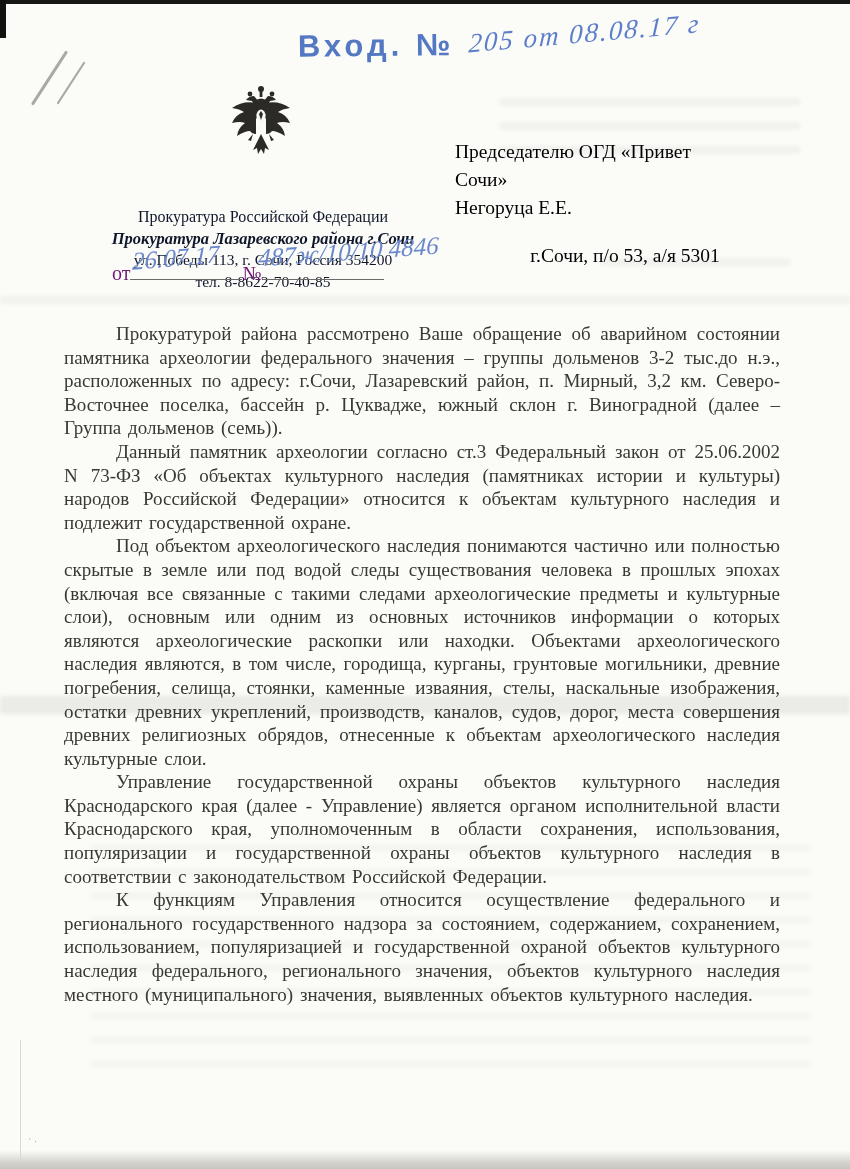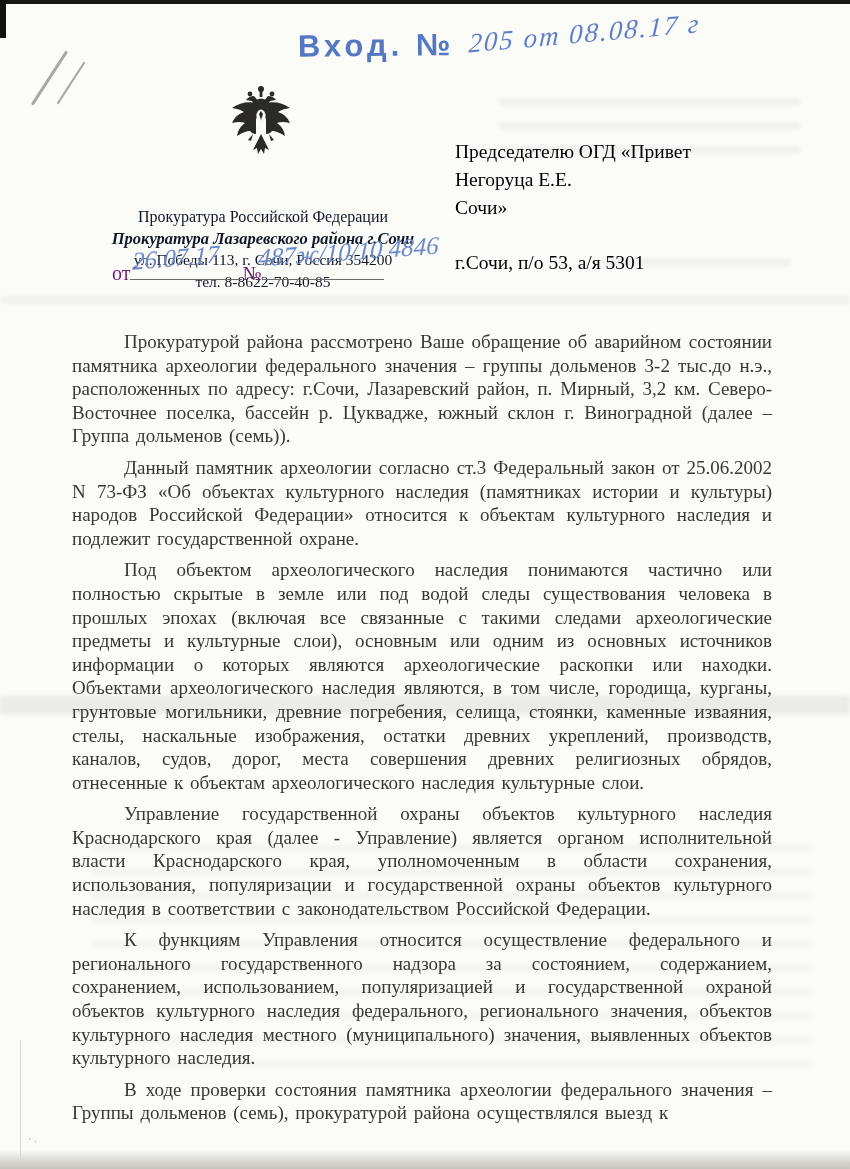--- a/index.html
+++ b/index.html
@@ -69,29 +69,29 @@
   .blank-num{width:122px;}
   .hw{position:absolute;font-style:italic;color:#6b88cc;white-space:nowrap;}
   .hw-date{left:132px;top:244px;font-size:25px;transform:rotate(-5deg) skewX(-6deg);}
   .hw-num{left:258px;top:238px;font-size:25px;transform:rotate(-4deg) skewX(-6deg);}
 
   
   .addressee{
     position:absolute;left:455px;top:138px;width:340px;
     font-size:19.5px;line-height:28px;color:#000000;
   }
-  .addressee .addr{margin-top:27px;}
+  .addressee .addr{margin-top:20px;text-align:center;}
 
   
   .body-text{
     position:absolute;left:64px;top:322px;width:716px;
     font-size:19px;line-height:23.6px;text-align:justify;
     word-spacing:2px;color:#38363300;color:#3a3834;
   }
-  .body-text p{margin:8px;text-indent:52px;}
+  .body-text p{margin:0;text-indent:52px;}
 
   .bottom-mark{position:absolute;left:28px;top:1132px;font-size:11px;color:#b0b0ac;
     letter-spacing:2px;transform:rotate(-8deg);}
 </style>
 </head>
 <body>
 
 <div class="page">
 
   <div class="edge-top"></div>
@@ -145,29 +145,28 @@
   </div>
 
   <div class="ref-line">
     <span>от</span><span class="blank blank-date"></span><span>№</span><span class="blank blank-num"></span>
   </div>
   <div class="hw hw-date">26.07.17</div>
   <div class="hw hw-num">487ж/10/10  4846</div>
 
   <div class="addressee">
     <div>Председателю ОГД «Привет</div>
+    <div>Сочи»</div>
     <div>Негоруца Е.Е.</div>
-    <div>Сочи»</div>
     <div class="addr">г.Сочи, п/о 53, а/я 5301</div>
   </div>
 
   <div class="body-text">
     <p>Прокуратурой района рассмотрено Ваше обращение об аварийном состоянии памятника археологии федерального значения – группы дольменов 3-2 тыс.до н.э., расположенных по адресу: г.Сочи, Лазаревский район, п. Мирный, 3,2 км. Северо-Восточнее поселка, бассейн р. Цуквадже, южный склон г. Виноградной (далее – Группа дольменов (семь)).</p>
     <p>Данный памятник археологии согласно ст.3 Федеральный закон от 25.06.2002 N 73-ФЗ «Об объектах культурного наследия (памятниках истории и культуры) народов Российской Федерации» относится к объектам культурного наследия и подлежит государственной охране.</p>
     <p>Под объектом археологического наследия понимаются частично или полностью скрытые в земле или под водой следы существования человека в прошлых эпохах (включая все связанные с такими следами археологические предметы и культурные слои), основным или одним из основных источников информации о которых являются археологические раскопки или находки. Объектами археологического наследия являются, в том числе, городища, курганы, грунтовые могильники, древние погребения, селища, стоянки, каменные изваяния, стелы, наскальные изображения, остатки древних укреплений, производств, каналов, судов, дорог, места совершения древних религиозных обрядов, отнесенные к объектам археологического наследия культурные слои.</p>
     <p>Управление государственной охраны объектов культурного наследия Краснодарского края (далее - Управление) является органом исполнительной власти Краснодарского края, уполномоченным в области сохранения, использования, популяризации и государственной охраны объектов культурного наследия в соответствии с законодательством Российской Федерации.</p>
     <p>К функциям Управления относится осуществление федерального и регионального государственного надзора за состоянием, содержанием, сохранением, использованием, популяризацией и государственной охраной объектов культурного наследия федерального, регионального значения, объектов культурного наследия местного (муниципального) значения, выявленных объектов культурного наследия.</p>
-    <p>В ходе проверки состояния памятника археологии федерального значения – Группы дольменов (семь), прокуратурой района осуществлялся выезд к</p>
   </div>
 
   <div class="bottom-mark">·.</div>
 
 </div>
 
 </body></html>

